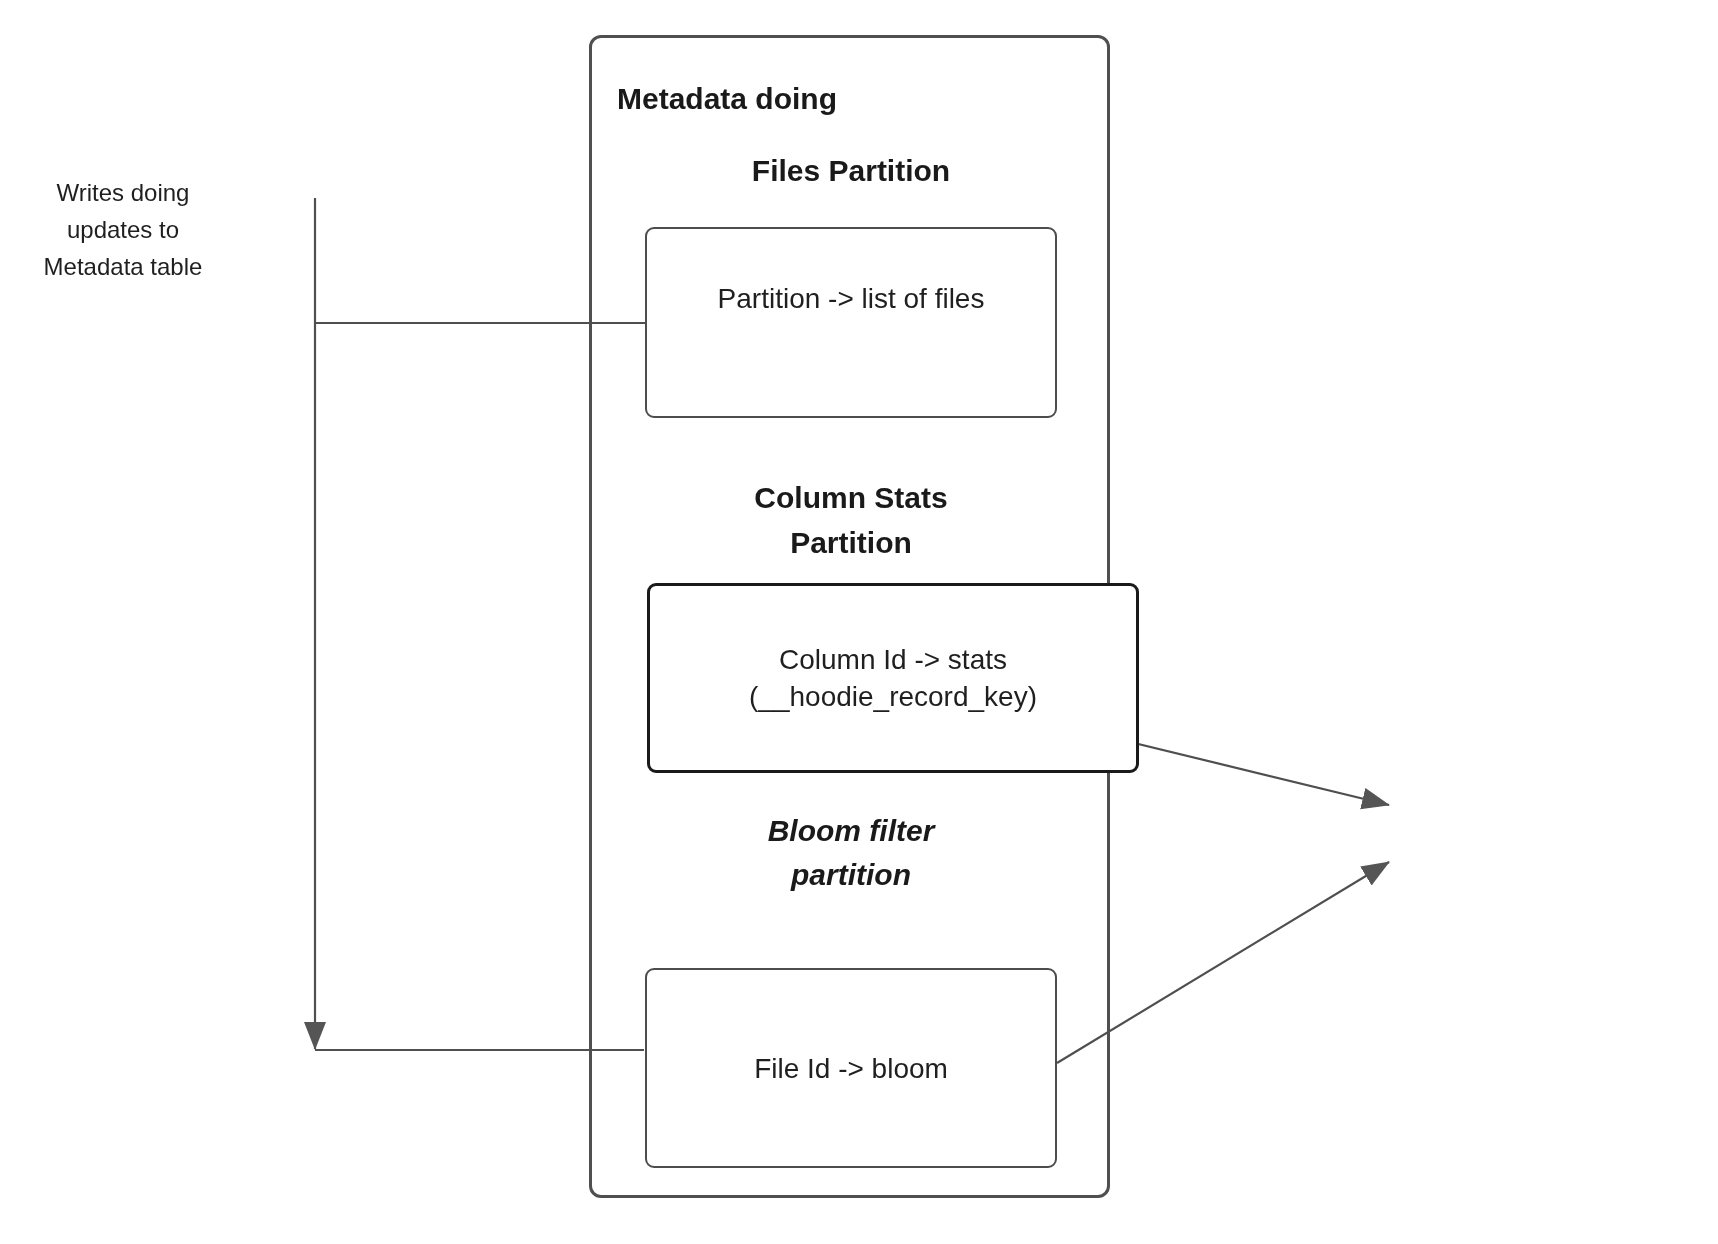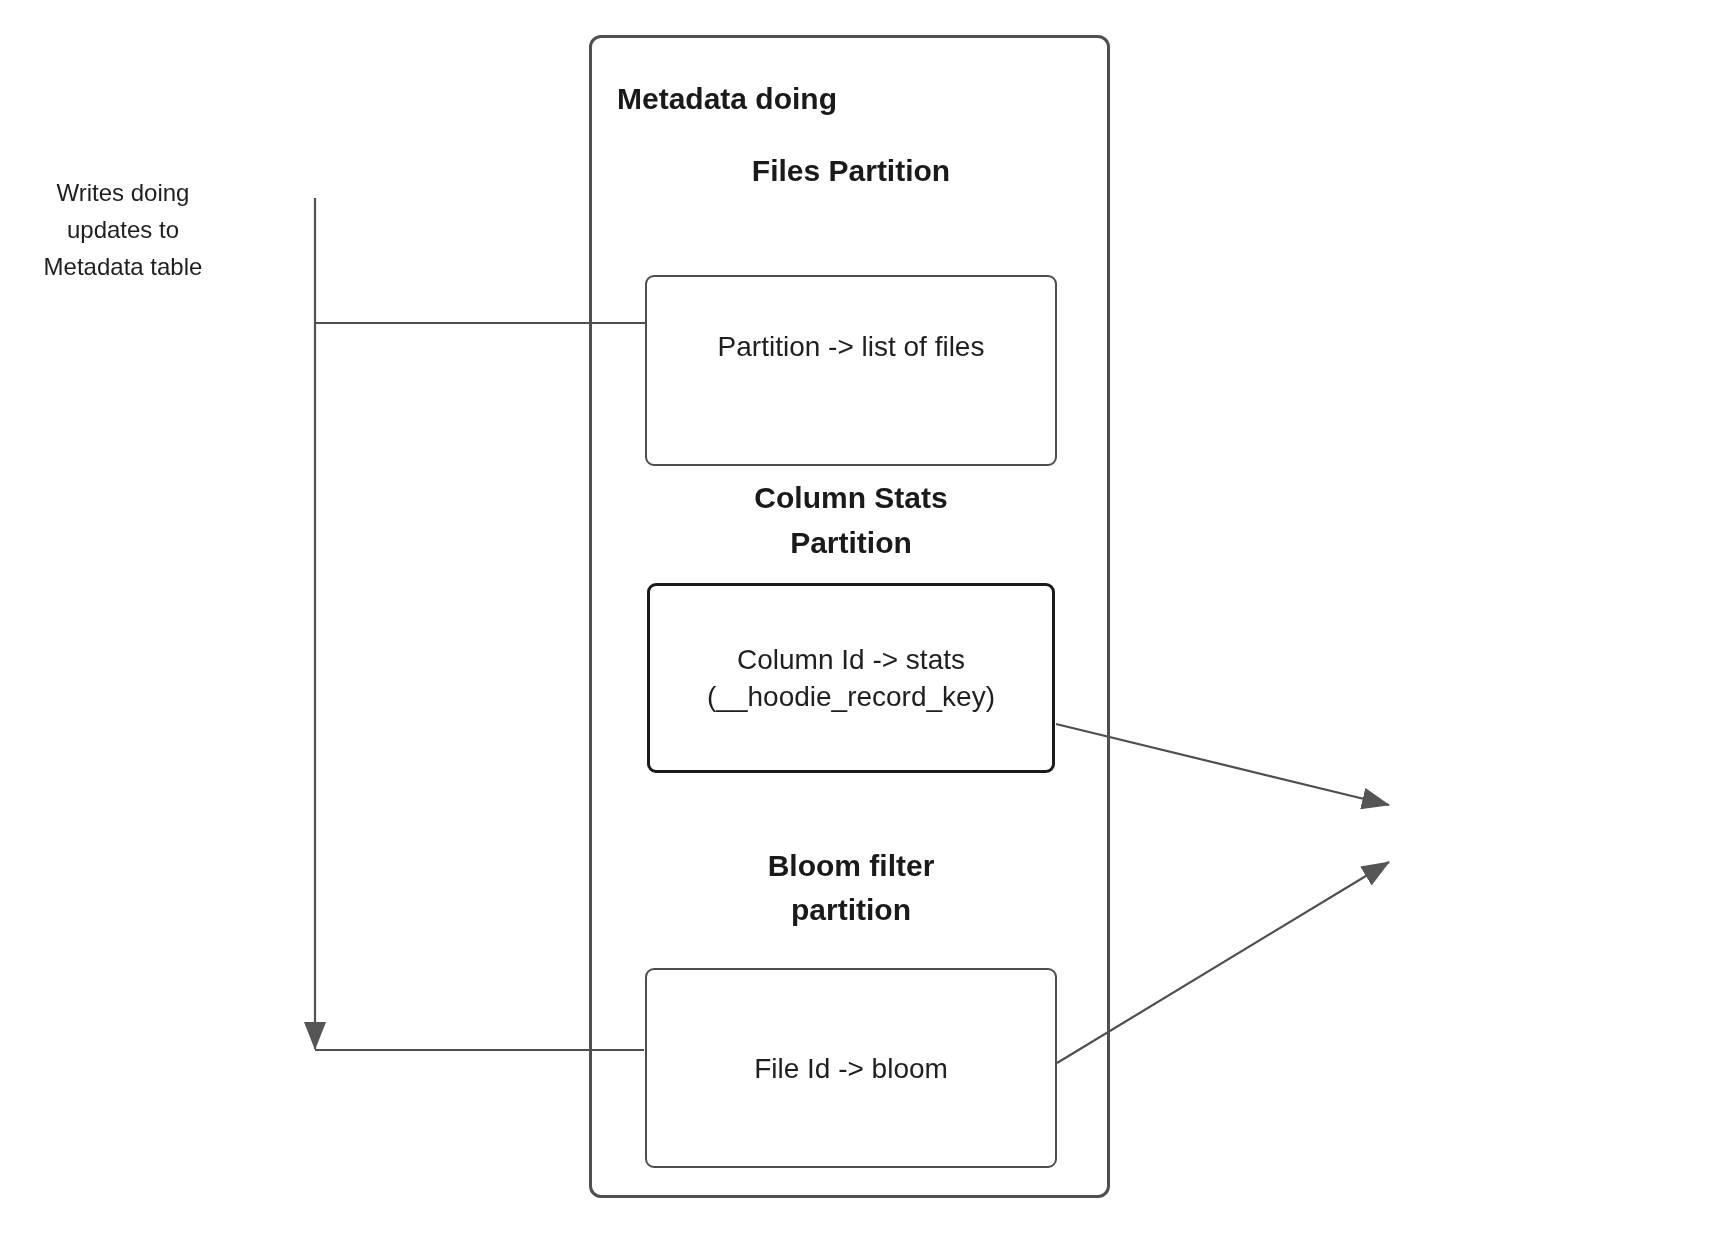--- a/index.html
+++ b/index.html
@@ -47,45 +47,44 @@
 
   .section-heading {
     left: 731px;
     width: 240px;
     text-align: center;
     font-size: 30px;
     font-weight: bold;
   }
   #files-heading   { top: 156px; line-height: 30px; }
   #colstats-heading{ top: 475px; line-height: 45px; }
-  #bloom-heading   { top: 844px; line-height: 44px; }
+  #bloom-heading   { top: 809px; line-height: 44px; font-style: italic; }
 
   .inner-box {
     left: 645px;
     width: 412px;
     border: 2.5px solid #4d4d4d;
     border-radius: 9px;
     box-sizing: border-box;
     background: #ffffff;
     display: flex;
     align-items: center;
     justify-content: center;
     text-align: center;
     font-size: 28px;
     line-height: 37px;
     color: #1f1f1f;
   }
   #files-box {
     top: 227px; height: 191px;
     padding-bottom: 48px;
-    margin-top: 48px;
   }
   #colstats-box {
     top: 583px; height: 190px;
-    left: 647px; width: 408px;
+    left: 647px; width: 492px;
     border: 3.5px solid #1a1a1a;
   }
   #bloom-box {
     top: 968px; height: 200px; justify-content: center;
   }
 
   .left-note {
     left: 18px; top: 174px;
     width: 210px;
     text-align: center;

